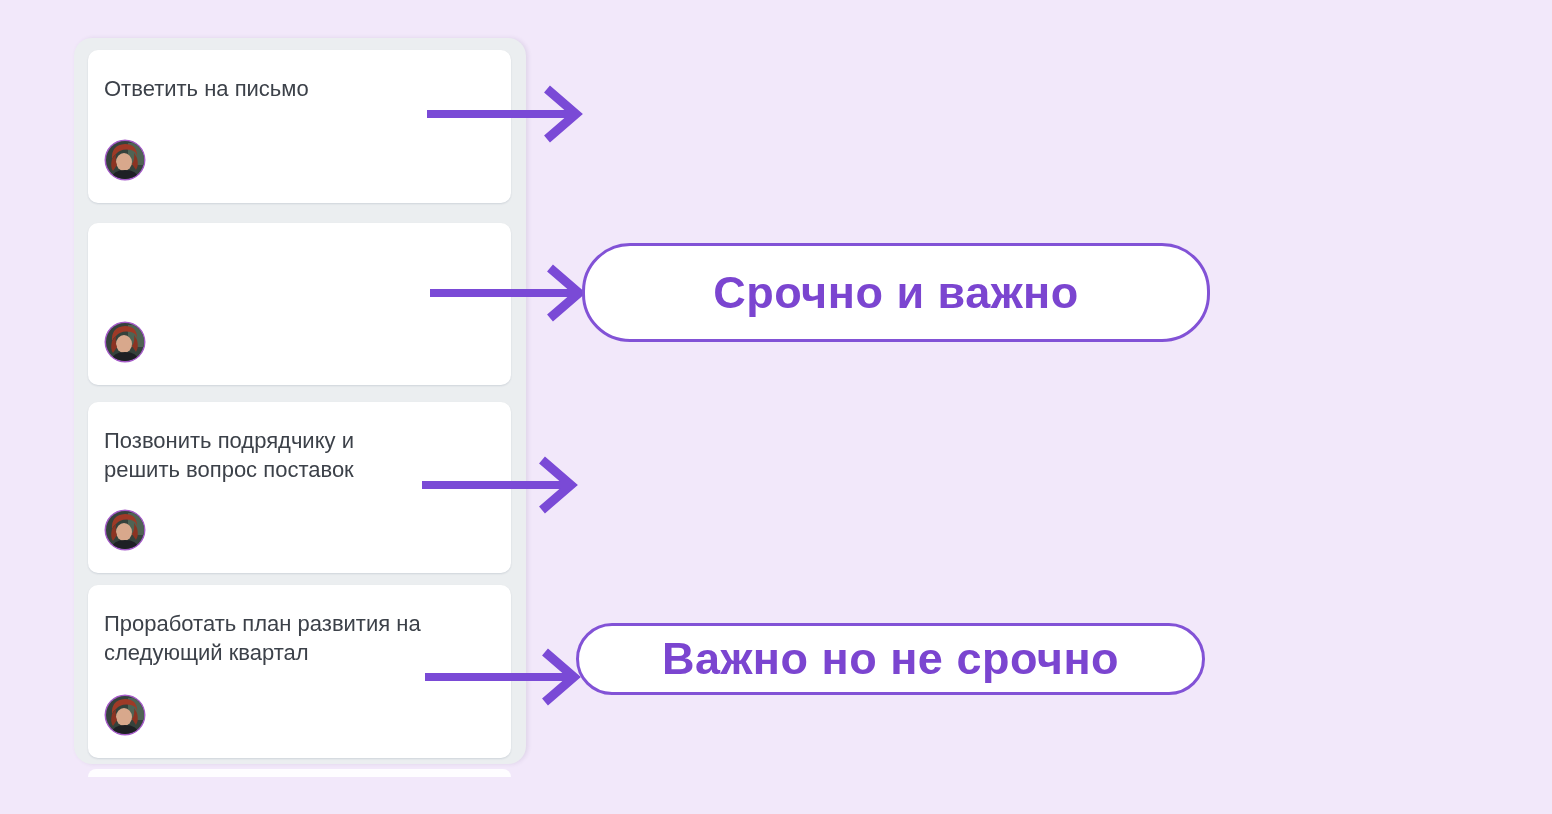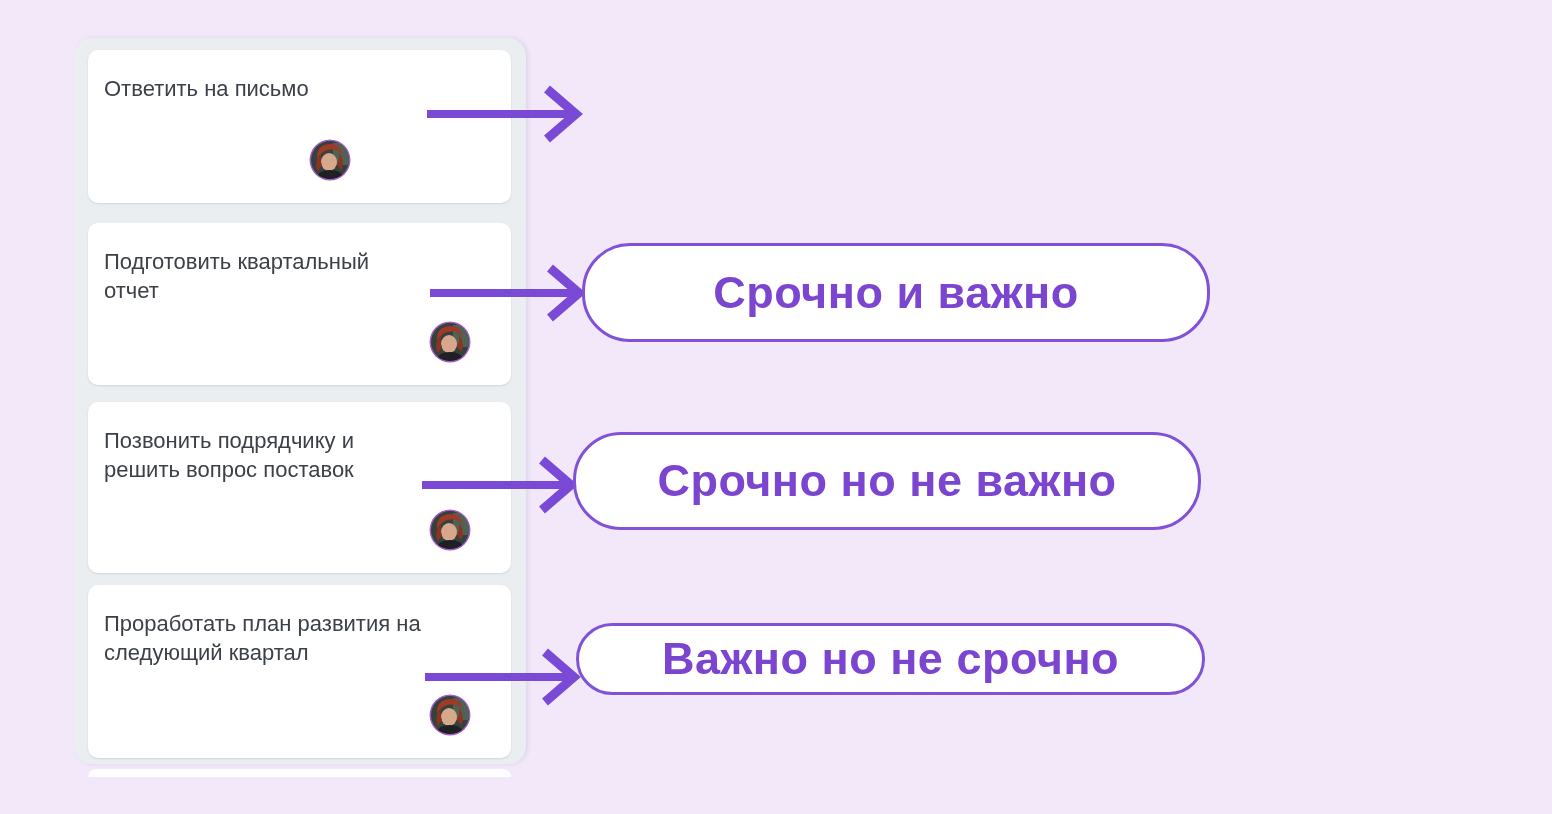--- a/index.html
+++ b/index.html
@@ -28,20 +28,21 @@
     box-shadow: 2px 0 4px rgba(60, 40, 90, 0.10);
   }
   .task-card {
     position: absolute;
     left: 14px;
     width: 423px;
     background: #ffffff;
     border-radius: 10px;
     box-shadow: 0 1px 2px rgba(9, 30, 66, 0.12);
     display: flex;
+    flex-direction: column;
     box-sizing: border-box;
     padding: 24px 16px 22px 16px;
   }
   .card-1 { top: 12px;  height: 153px; }
   .card-2 { top: 185px; height: 162px; }
   .card-3 { top: 364px; height: 171px; }
   .card-4 { top: 547px; height: 173px; }
 
   .card-title {
     font-size: 22px;
@@ -126,21 +127,20 @@
             <path d="M8 20 Q7 6 21 5 Q34 5 33 19 Q33 12 27 11 Q17 9 12 15 Q9 17 8 20 Z" fill="#9e3a27"></path>
             <path d="M8 20 Q6 28 9 32 L13 26 Q11 22 12 15 Z" fill="#8c3322"></path>
             <path d="M33 19 Q35 26 32 31 L28 25 Q31 21 30 14 Z" fill="#8c3322"></path>
             <path d="M6 42 Q8 31 21 31 Q34 31 36 42 Z" fill="#1e2024"></path>
           </g>
         </svg>
       </div>
     </div>
 
     <div class="task-card card-2">
-      <div class="card-title">Подготовить квартальный отчет</div>
       <div class="avatar">
         <svg width="42" height="42" viewBox="0 0 42 42">
           <defs>
               <clipPath id="av2">
                 <circle cx="21" cy="21" r="19"></circle>
               </clipPath>
             </defs>
           <circle cx="21" cy="21" r="20.5" fill="#a55cc8"></circle>
           <g clip-path="url(#av2)">
             <rect x="0" y="0" width="42" height="42" fill="#35423c"></rect>
@@ -216,21 +216,18 @@
     <line x1="2" y1="30" x2="148" y2="30" stroke="#7a4ad6" stroke-width="8"></line>
     <polyline points="122,5 151,30 122,55" fill="none" stroke="#7a4ad6" stroke-width="9" stroke-linecap="butt" stroke-linejoin="miter"></polyline>
   </svg>
   <svg class="arrow arrow-4" viewBox="0 0 160 60">
     <line x1="2" y1="30" x2="148" y2="30" stroke="#7a4ad6" stroke-width="8"></line>
     <polyline points="122,5 151,30 122,55" fill="none" stroke="#7a4ad6" stroke-width="9" stroke-linecap="butt" stroke-linejoin="miter"></polyline>
   </svg>
 
   <div class="pill pill-2">
     <span>Срочно и важно</span>
-  </div>
-  <div class="pill pill-3">
-    <span>Срочно но не важно</span>
   </div>
   <div class="pill pill-4">
     <span>Важно но не срочно</span>
   </div>
 
 </div>
 
 </body></html>

